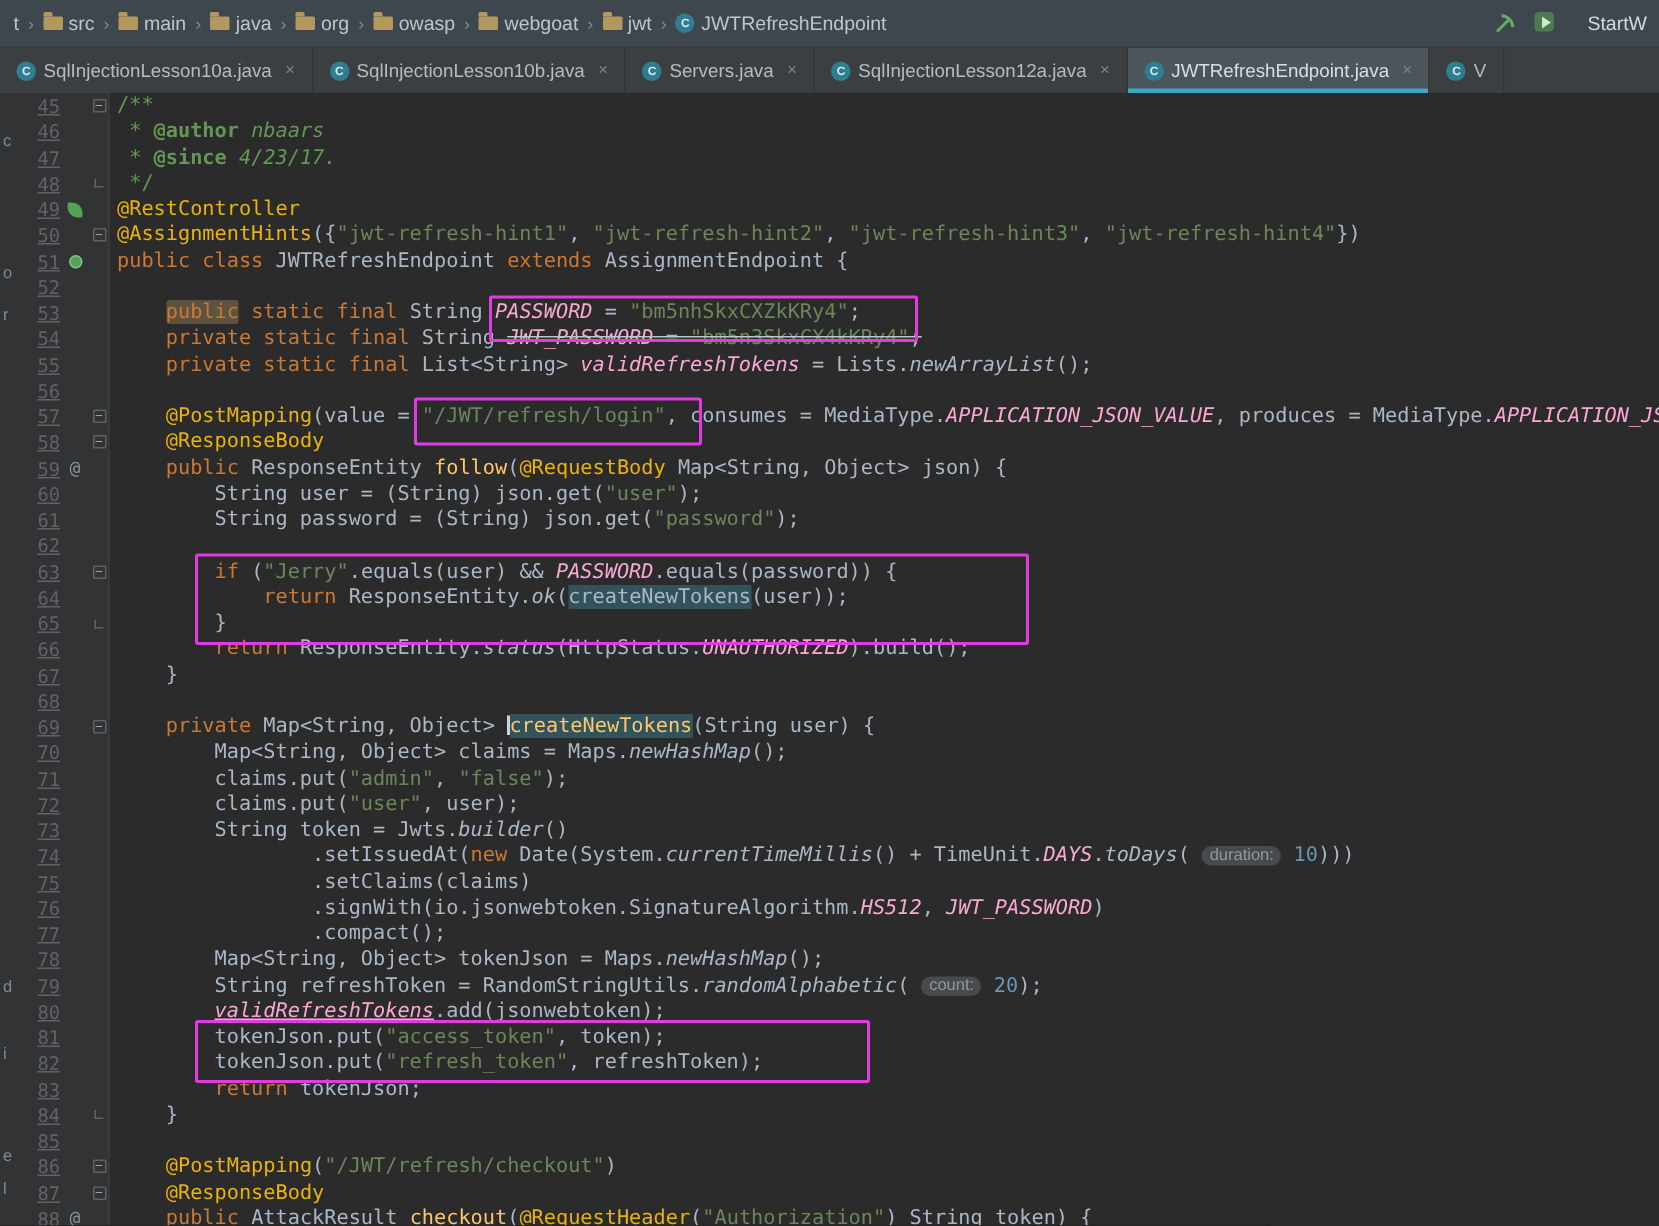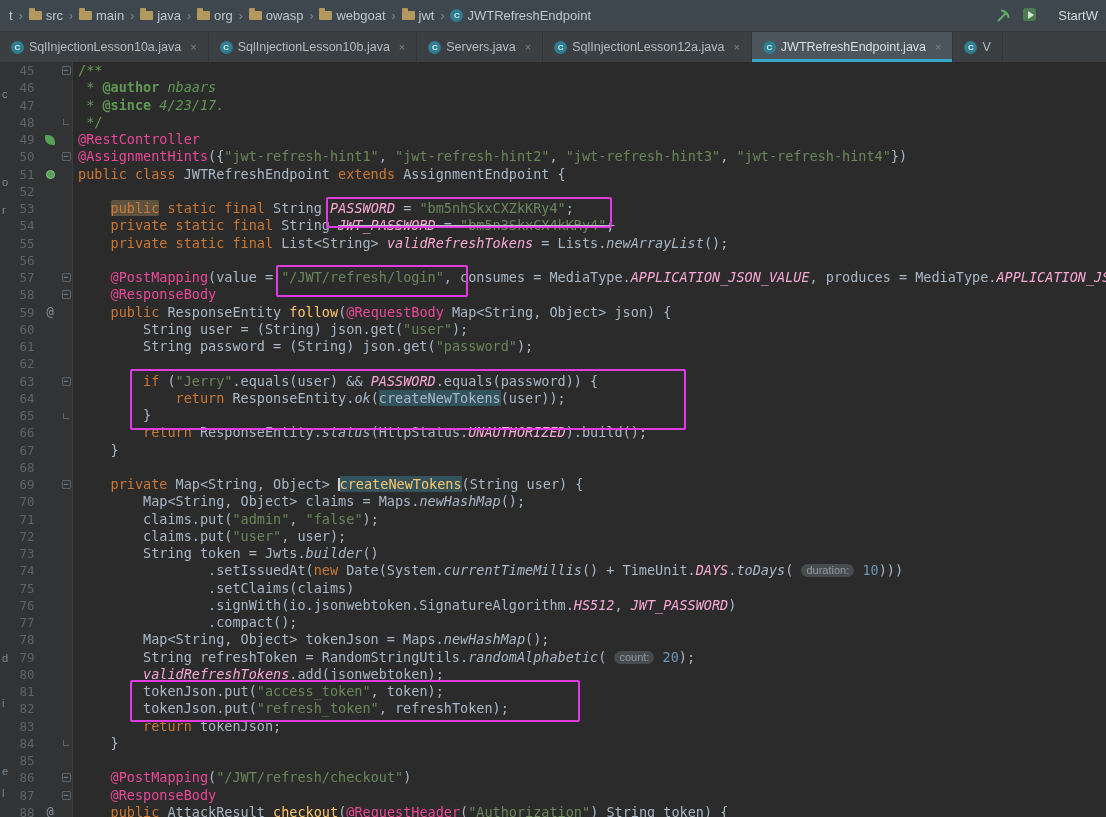--- a/index.html
+++ b/index.html
@@ -30,40 +30,40 @@
   .tab.active::after{content:"";position:absolute;left:0;right:0;bottom:0;height:3px;background:#3aa7c9;}
   .tab-close{color:#7b858c;font-size:11px;margin-left:4px;}
 
   
   .editor{position:absolute;top:62px;left:0;right:0;bottom:0;background:#2b2b2b;overflow:hidden;}
   .gutter-bg{position:absolute;top:0;left:0;width:72px;height:100%;background:#313335;border-right:1px solid #3a3e41;}
   .code-lines{position:relative;z-index:1;}
   .line{display:flex;height:17.25px;line-height:17.25px;
     font-family:"DejaVu Sans Mono",monospace;font-size:13.5px;}
   .l-strip{flex:0 0 14px;}
-  .l-num{flex:0 0 26px;text-align:center;color:#606366;font-size:12.5px;}
+  .l-num{flex:0 0 26px;text-align:right;color:#606366;font-size:12.5px;text-decoration:underline;}
   .l-ico{flex:0 0 20px;display:flex;align-items:center;justify-content:center;}
   .l-fold{flex:0 0 12px;display:flex;align-items:center;justify-content:center;}
   .l-code{white-space:pre;padding-left:6px;color:#a9b7c6;}
 
   .fold-minus{display:inline-block;width:9px;height:9px;box-sizing:border-box;border:1px solid #5f6366;
     border-radius:1px;color:#a3abaf;font:9px/7px "Liberation Sans",sans-serif;text-align:center;background:#313335;}
   .fold-end{display:inline-block;width:5px;height:5px;border-left:1px solid #5f6366;border-bottom:1px solid #5f6366;}
   .g-at{color:#8a9199;font-size:12px;font-family:"DejaVu Sans Mono",monospace;}
   .g-leaf{width:10px;height:10px;background:#55a156;border-radius:1px 7px 1px 7px;display:inline-block;}
   .g-bean{width:9px;height:9px;background:#55a156;border-radius:50%;border:1px solid #83c786;box-sizing:border-box;display:inline-block;}
 
   
   .c{color:#629755;}
   .ct{color:#629755;font-weight:bold;}
   .ci{color:#629755;font-style:italic;}
   .k{color:#cc7832;}
   .s{color:#6a8759;}
   .nm{color:#6897bb;}
-  .a{color:#ec4899;}
+  .a{color:#eab308;}
   .d{color:#a9b7c6;}
   .di{color:#a9b7c6;font-style:italic;}
   .f{color:#f9a8d4;font-style:italic;}
   .m{color:#ffc66b;margin-top:45px;}
   .u{text-decoration:underline;}
   .strike{text-decoration:line-through;text-decoration-color:#bdc7cf;}
   .pubhl{background:#5e5340;border-radius:2px;}
   .idhl{background:#33535c;}
   .inlay{display:inline-block;background:#464b4e;color:#8f999e;border-radius:8px;
     font:11px/13px "Liberation Sans",sans-serif;padding:0 5px;height:13px;vertical-align:1px;}

